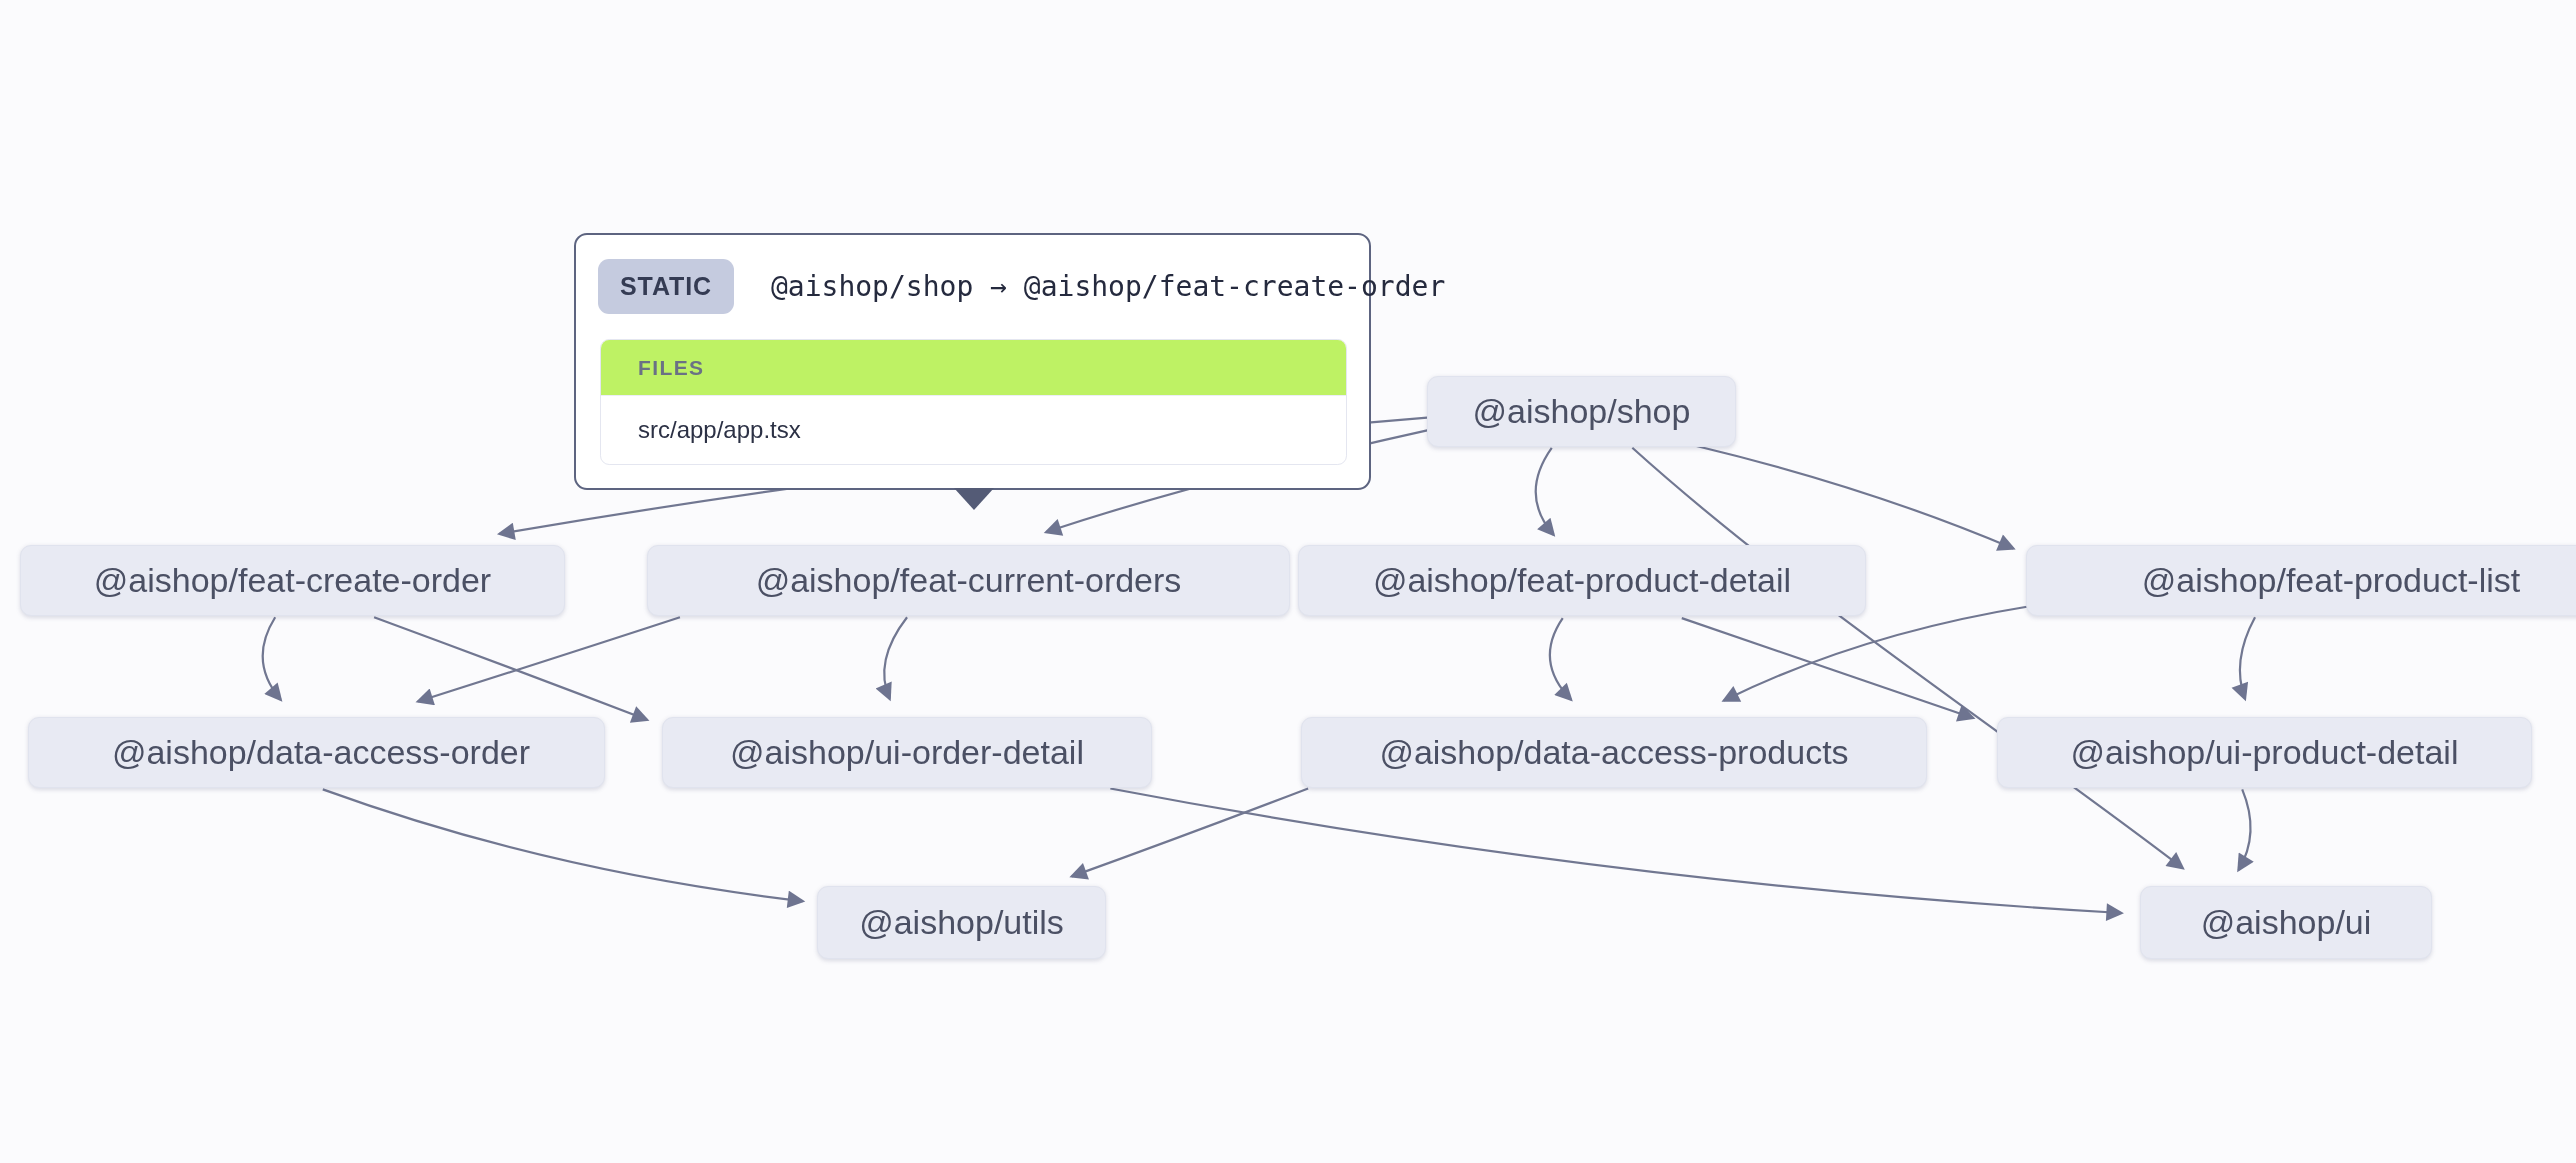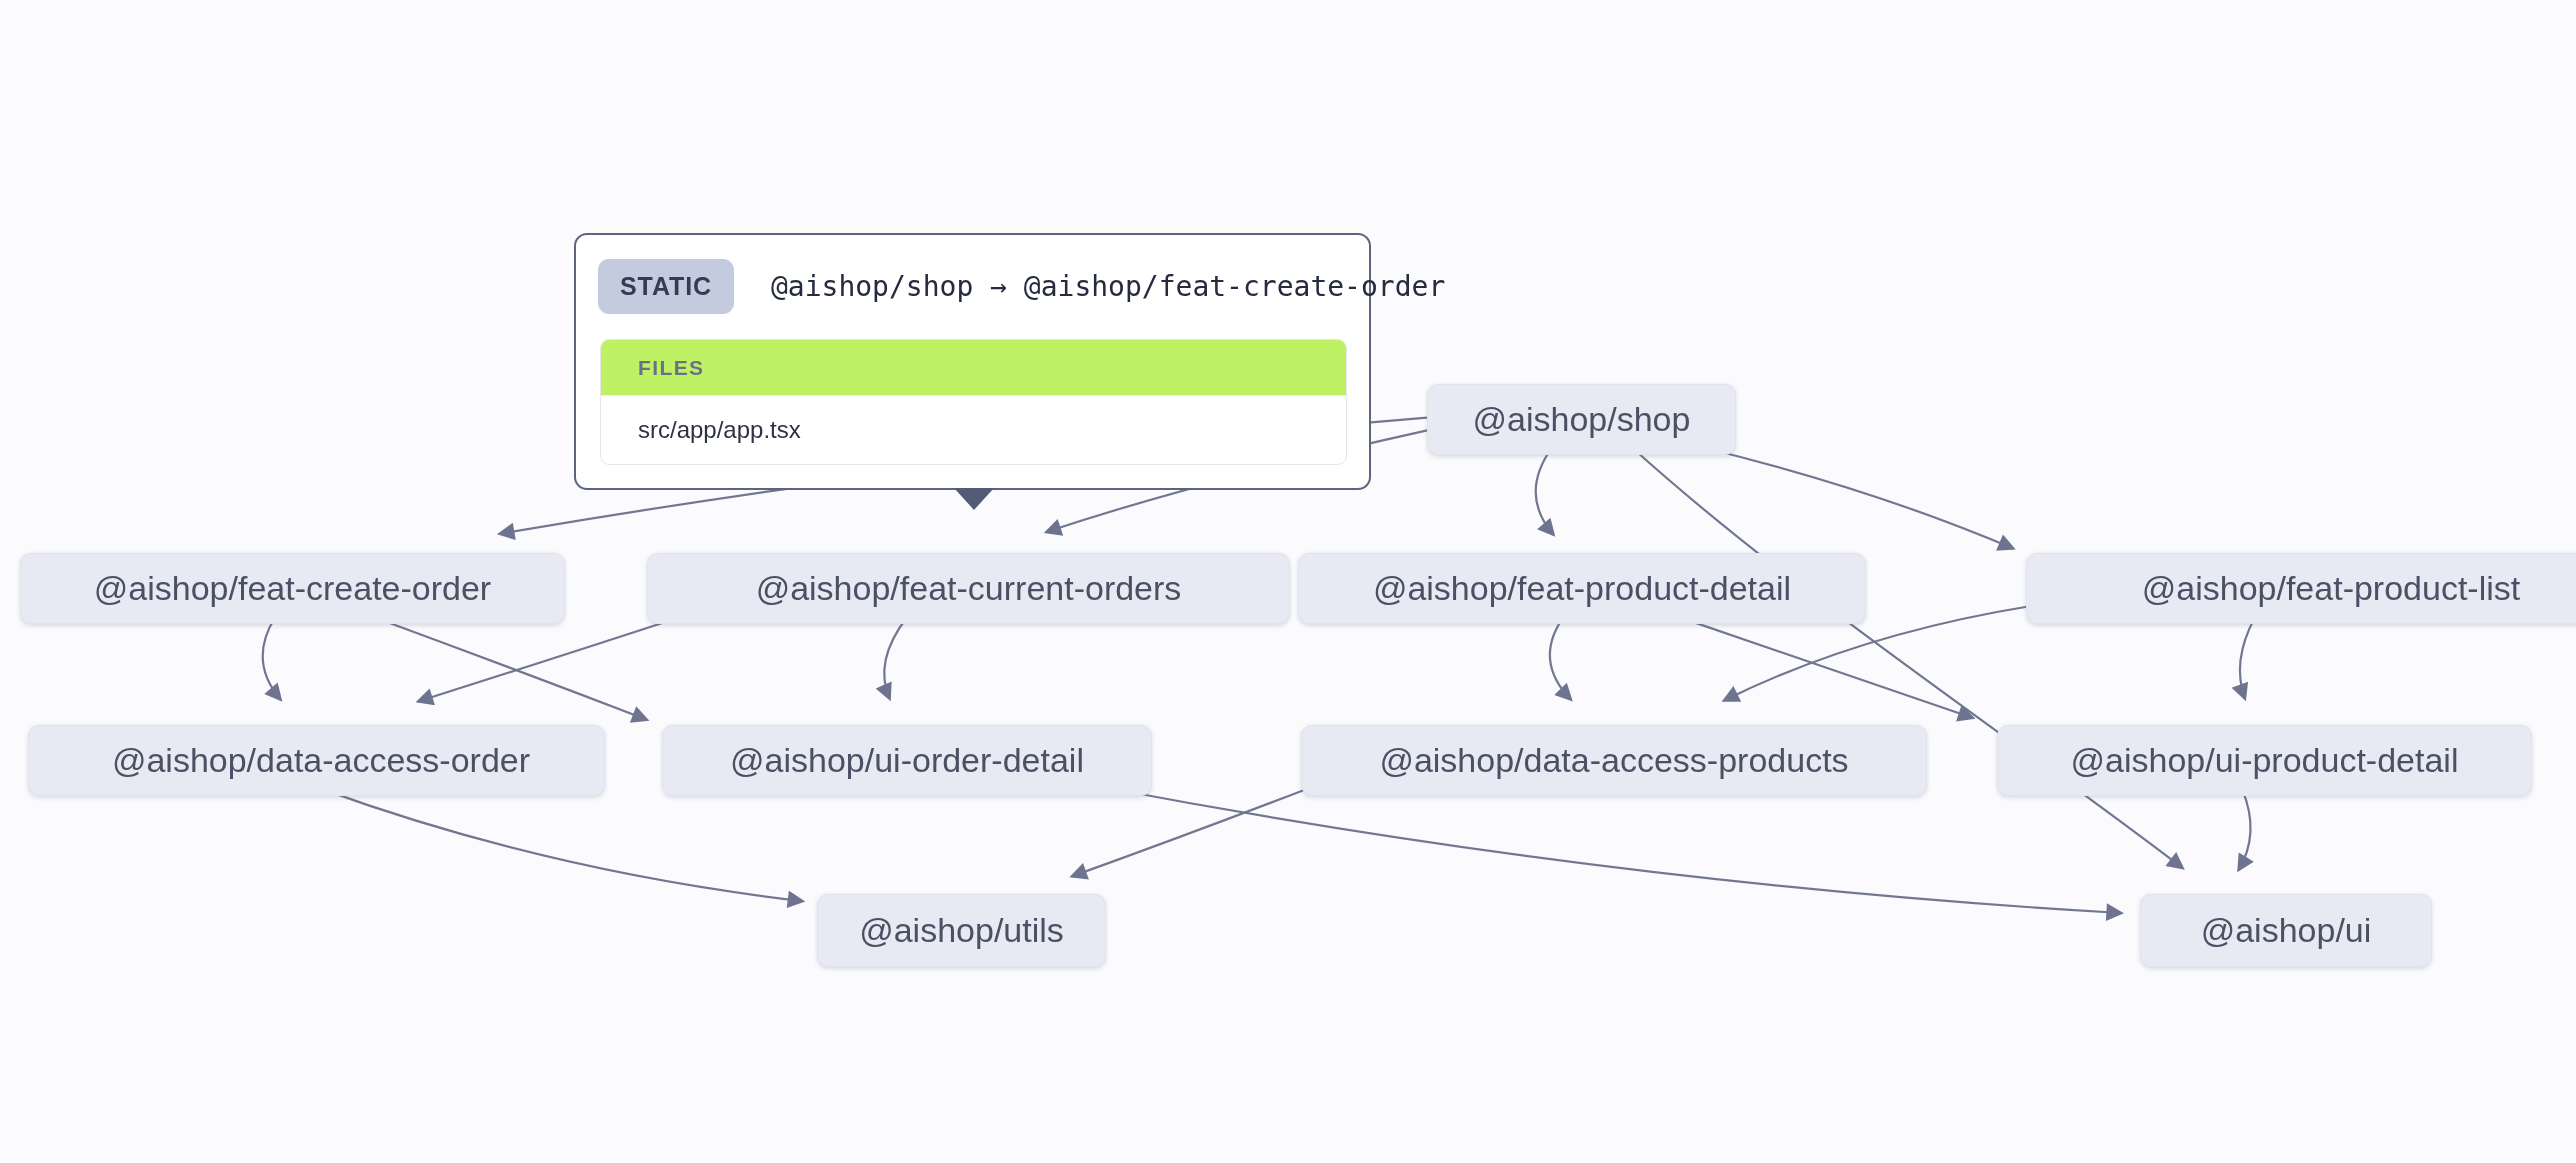--- a/index.html
+++ b/index.html
@@ -16,21 +16,20 @@
     display:flex;align-items:center;justify-content:center;
     background:#e8eaf3;
     border:0.9px solid #e0e3ee;
     border-radius:11px;
     box-shadow:0 1.8px 4.6px rgba(90,96,130,0.20);
     color:#4b5064;
     font-size:34px;
     white-space:nowrap;
     cursor:pointer;
     box-sizing:border-box;
-    margin-top:8px;
   }
   .edge-path{fill:none;stroke:#717791;stroke-width:2.4px;cursor:pointer;}
   
   .tooltip{
     position:absolute;left:574px;top:192px;width:797px;height:257px;
     background:#ffffff;
     border:2.3px solid #5d6480;
     border-radius:13px;
     z-index:3;box-sizing:border-box;margin-top:41px;
   }

